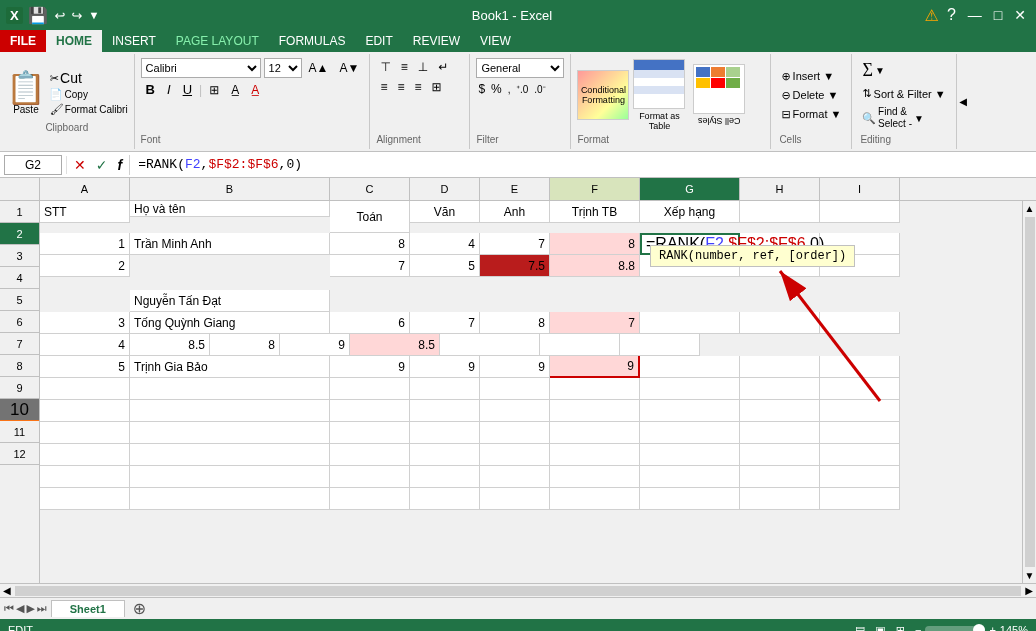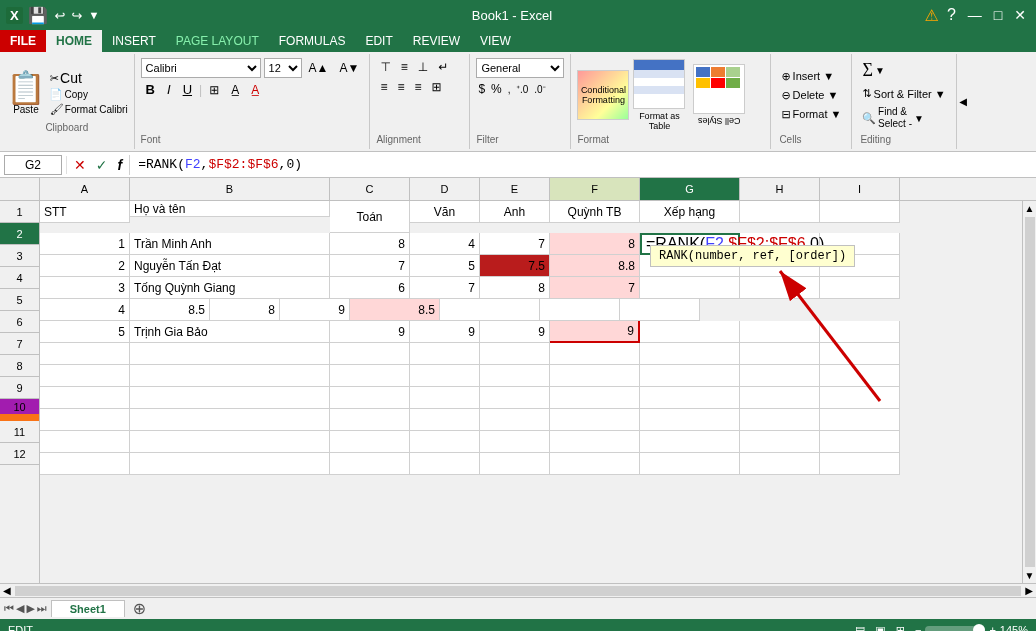--- a/index.html
+++ b/index.html
@@ -232,34 +232,34 @@
     <div style="display:flex; flex-direction:column; width:40px; flex-shrink:0; border-right:1px solid #c0c0c0;">
       <div style="height:22px; border-bottom:1px solid #c0c0c0; display:flex; align-items:center; justify-content:center; font-size:11px; background:#f0f0f0;">1</div>
       <div style="height:22px; border-bottom:1px solid #c0c0c0; display:flex; align-items:center; justify-content:center; font-size:11px; background:#217346; color:white;">2</div>
       <div style="height:22px; border-bottom:1px solid #c0c0c0; display:flex; align-items:center; justify-content:center; font-size:11px; background:#f0f0f0;">3</div>
       <div style="height:22px; border-bottom:1px solid #c0c0c0; display:flex; align-items:center; justify-content:center; font-size:11px; background:#f0f0f0;">4</div>
       <div style="height:22px; border-bottom:1px solid #c0c0c0; display:flex; align-items:center; justify-content:center; font-size:11px; background:#f0f0f0;">5</div>
       <div style="height:22px; border-bottom:1px solid #c0c0c0; display:flex; align-items:center; justify-content:center; font-size:11px; background:#f0f0f0;">6</div>
       <div style="height:22px; border-bottom:1px solid #c0c0c0; display:flex; align-items:center; justify-content:center; font-size:11px; background:#f0f0f0;">7</div>
       <div style="height:22px; border-bottom:1px solid #c0c0c0; display:flex; align-items:center; justify-content:center; font-size:11px; background:#f0f0f0;">8</div>
       <div style="height:22px; border-bottom:1px solid #c0c0c0; display:flex; align-items:center; justify-content:center; font-size:11px; background:#f0f0f0;">9</div>
-      <div style="height:22px; border-bottom:7px solid #f97316; display:flex; align-items:center; justify-content:center; font-size:11px; background:#a21caf;">10</div>
+      <div style="height:22px; border-bottom:1px solid #f97316; display:flex; align-items:center; justify-content:center; font-size:17px; background:#737373;">10</div>
       <div style="height:22px; border-bottom:1px solid #c0c0c0; display:flex; align-items:center; justify-content:center; font-size:11px; background:#f0f0f0;">11</div>
       <div style="height:22px; border-bottom:1px solid #c0c0c0; display:flex; align-items:center; justify-content:center; font-size:11px; background:#f0f0f0;">12</div>
     </div>
 
     <div style="display:flex; flex-direction:column; flex:1; overflow:hidden; position:relative;">
 
       <div style="display:flex;">
         <div style="width:90px; height:22px; border-right:1px solid #d0d0d0; border-bottom:1px solid #d0d0d0; font-size:12px; padding:0 4px; display:flex; align-items:center; background:white;">STT</div>
         <div style="width:200px; height:16px; border-right:1px solid #d0d0d0; border-bottom:1px solid #d0d0d0; font-size:12px; padding:0 4px; display:flex; align-items:center; background:white;">Họ và tên</div>
         <div style="width:80px; height:32px; border-right:1px solid #d0d0d0; border-bottom:1px solid #d0d0d0; font-size:12px; padding:0 4px; display:flex; align-items:center; justify-content:center; background:white;">Toán</div>
         <div style="width:70px; height:22px; border-right:1px solid #d0d0d0; border-bottom:1px solid #d0d0d0; font-size:12px; padding:0 4px; display:flex; align-items:center; justify-content:center; background:white;">Văn</div>
         <div style="width:70px; height:22px; border-right:1px solid #d0d0d0; border-bottom:1px solid #d0d0d0; font-size:12px; padding:0 4px; display:flex; align-items:center; justify-content:center; background:white;">Anh</div>
-        <div style="width:90px; height:22px; border-right:1px solid #d0d0d0; border-bottom:1px solid #d0d0d0; font-size:12px; padding:0 4px; display:flex; align-items:center; justify-content:center; background:white;">Quỳnh TB</div>
+        <div style="width:90px; height:22px; border-right:1px solid #d0d0d0; border-bottom:1px solid #d0d0d0; font-size:12px; padding:0 4px; display:flex; align-items:center; justify-content:center; background:white;">Trịnh TB</div>
         <div style="width:100px; height:22px; border-right:1px solid #d0d0d0; border-bottom:1px solid #d0d0d0; font-size:12px; padding:0 4px; display:flex; align-items:center; justify-content:center; background:white;">Xếp hạng</div>
         <div style="width:80px; height:22px; border-right:1px solid #d0d0d0; border-bottom:1px solid #d0d0d0; background:white;"></div>
         <div style="width:80px; height:22px; border-right:1px solid #d0d0d0; border-bottom:1px solid #d0d0d0; background:white;"></div>
       </div>
 
       <div style="display:flex; position:relative;">
         <div style="width:90px; height:22px; border-right:1px solid #d0d0d0; border-bottom:1px solid #d0d0d0; font-size:12px; padding:0 4px; display:flex; align-items:center; justify-content:flex-end; background:white;">1</div>
         <div style="width:200px; height:22px; border-right:1px solid #d0d0d0; border-bottom:1px solid #d0d0d0; font-size:12px; padding:0 4px; display:flex; align-items:center; background:white;">Trần Minh Anh</div>
         <div style="width:80px; height:22px; border-right:1px solid #d0d0d0; border-bottom:1px solid #d0d0d0; font-size:12px; padding:0 4px; display:flex; align-items:center; justify-content:flex-end; background:white;">8</div>
         <div style="width:70px; height:22px; border-right:1px solid #d0d0d0; border-bottom:1px solid #d0d0d0; font-size:12px; padding:0 4px; display:flex; align-items:center; justify-content:flex-end; background:white;">4</div>
@@ -268,21 +268,21 @@
 
         <div style="width:100px; height:22px; border:2px solid #217346; border-bottom:2px solid #217346; font-size:12px; padding:0 4px; display:flex; align-items:center; background:white; z-index:2; position:relative; overflow:visible;">
           <span style="white-space:nowrap; font-size:16px;">=RANK(<span style="color:#4040ff;">F2</span>,<span style="color:#cc0000;">$F$2:$F$6</span>,0)</span>
         </div>
         <div style="width:80px; height:22px; border-right:1px solid #d0d0d0; border-bottom:1px solid #d0d0d0; background:white;"></div>
         <div style="width:80px; height:22px; border-right:1px solid #d0d0d0; border-bottom:1px solid #d0d0d0; background:white;"></div>
       </div>
 
       <div style="display:flex;">
         <div style="width:90px; height:22px; border-right:1px solid #d0d0d0; border-bottom:1px solid #d0d0d0; font-size:12px; padding:0 4px; display:flex; align-items:center; justify-content:flex-end; background:white;">2</div>
-        <div style="width:200px; height:22px; border-right:1px solid #d0d0d0; border-bottom:1px solid #d0d0d0; font-size:12px; padding:0 4px; display:flex; align-items:center; background:white;">Nguyễn Tấn Đạt</div>
+        <div style="width:200px; height:22px; border-right:1px solid #d0d0d0; border-bottom:1px solid #d0d0d0; font-size:12px; padding:0 4px; display:flex; align-items:center; background:white;margin-top:35px;">Nguyễn Tấn Đạt</div>
         <div style="width:80px; height:22px; border-right:1px solid #d0d0d0; border-bottom:1px solid #d0d0d0; font-size:12px; padding:0 4px; display:flex; align-items:center; justify-content:flex-end; background:white;">7</div>
         <div style="width:70px; height:22px; border-right:1px solid #d0d0d0; border-bottom:1px solid #d0d0d0; font-size:12px; padding:0 4px; display:flex; align-items:center; justify-content:flex-end; background:white;">5</div>
         <div style="width:70px; height:22px; border-right:1px solid #d0d0d0; border-bottom:1px solid #d0d0d0; font-size:12px; padding:0 4px; display:flex; align-items:center; justify-content:flex-end; background:#b91c1c;">7.5</div>
         <div style="width:90px; height:22px; border-right:1px solid #d0d0d0; border-bottom:1px solid #d0d0d0; font-size:12px; padding:0 4px; display:flex; align-items:center; justify-content:flex-end; background:#ffd7d7;">8.8</div>
         <div style="width:100px; height:22px; border-right:1px solid #d0d0d0; border-bottom:1px solid #d0d0d0; background:white;"></div>
         <div style="width:80px; height:22px; border-right:1px solid #d0d0d0; border-bottom:1px solid #d0d0d0; background:white;"></div>
         <div style="width:80px; height:22px; border-right:1px solid #d0d0d0; border-bottom:1px solid #d0d0d0; background:white;"></div>
       </div>
 
       <div style="display:flex;">

